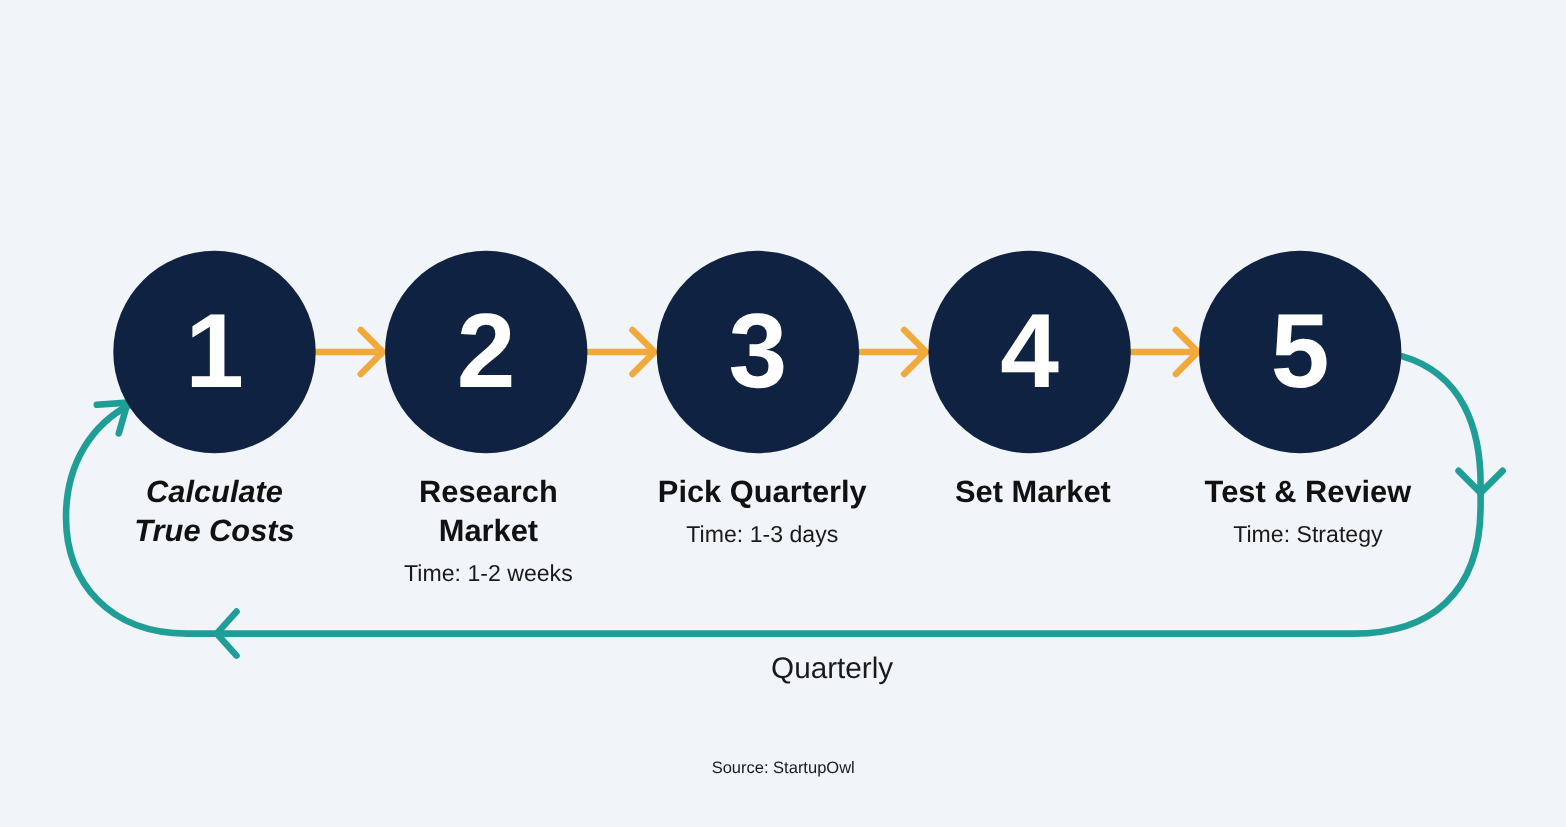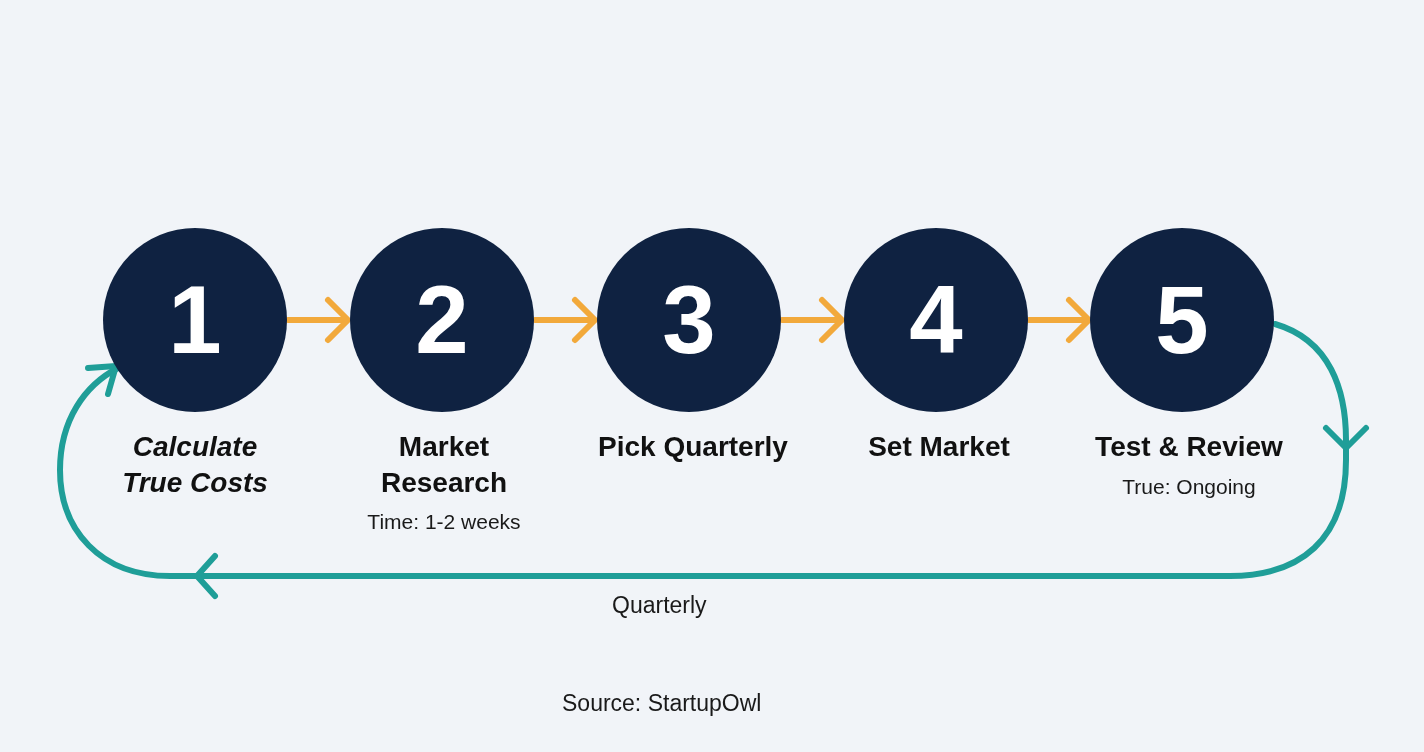--- a/index.html
+++ b/index.html
@@ -1,22 +1,22 @@
 <!DOCTYPE html>
 <html><head>
 <meta charset="utf-8">
 <style>
   html, body { margin:0; padding:0; }
   body { width:1424px; height:752px; background:#f1f4f8; position:relative; overflow:hidden; font-family:"Liberation Sans", "DejaVu Sans", sans-serif; }
   .canvas { position:absolute; left:0; top:0; width:1424px; height:752px; }
   .circle { position:absolute; width:184px; height:184px; border-radius:50%; background:#0f2241; color:#ffffff; display:flex; align-items:center; justify-content:center; font-weight:bold; font-size:96px; }
   .title { position:absolute; width:260px; text-align:center; font-weight:bold; font-size:28px; line-height:36px; color:#111111; }
   .time { position:absolute; width:260px; text-align:center; font-size:21px; color:#1a1a1a; }
-  .loop-label { position:absolute; left:612px; top:592px; width:200px; text-align:left; font-size:23px; color:#1a1a1a; }
-  .source { position:absolute; left:562px; top:690px; width:300px; font-size:23px; color:#1a1a1a; }
+  .loop-label { position:absolute; left:612px; top:592px; width:200px; text-align:right; font-size:27px; color:#1a1a1a; }
+  .source { position:absolute; left:562px; top:690px; width:300px; text-align:center; font-size:15px; color:#1a1a1a; }
 </style>
 </head>
 <body>
 
 <div class="canvas">
 
   <svg width="1424" height="752" style="position:absolute;left:0;top:0;">
 
     <g stroke="#f2a93b" stroke-width="6" stroke-linecap="round" stroke-linejoin="round" fill="none">
       <g>
@@ -50,36 +50,37 @@
     </div>
   <div class="title" style="left:65px;top:429px;font-style:italic;">
     <div>Calculate</div>
     <div>True Costs</div>
   </div>
 
   <div class="circle" style="left:350px;top:228px;">
       <span>2</span>
     </div>
   <div class="title" style="left:314px;top:429px;">
+    <div>Research</div>
     <div>Market</div>
-    <div>Research</div>
   </div>
   <div class="time" style="left:314px;top:510px;">Time: 1-2 weeks</div>
 
   <div class="circle" style="left:597px;top:228px;">
       <span>3</span>
     </div>
   <div class="title" style="left:563px;top:429px;">Pick Quarterly</div>
+  <div class="time" style="left:563px;top:475px;">Time: 1-3 days</div>
 
   <div class="circle" style="left:844px;top:228px;">
       <span>4</span>
     </div>
   <div class="title" style="left:809px;top:429px;">Set Market</div>
 
   <div class="circle" style="left:1090px;top:228px;">
       <span>5</span>
     </div>
   <div class="title" style="left:1059px;top:429px;">Test &amp; Review</div>
-  <div class="time" style="left:1059px;top:475px;">True: Ongoing</div>
+  <div class="time" style="left:1059px;top:475px;">Time: Strategy</div>
 
   <div class="loop-label">Quarterly</div>
   <div class="source">Source: StartupOwl</div>
 </div>
 
 </body></html>

